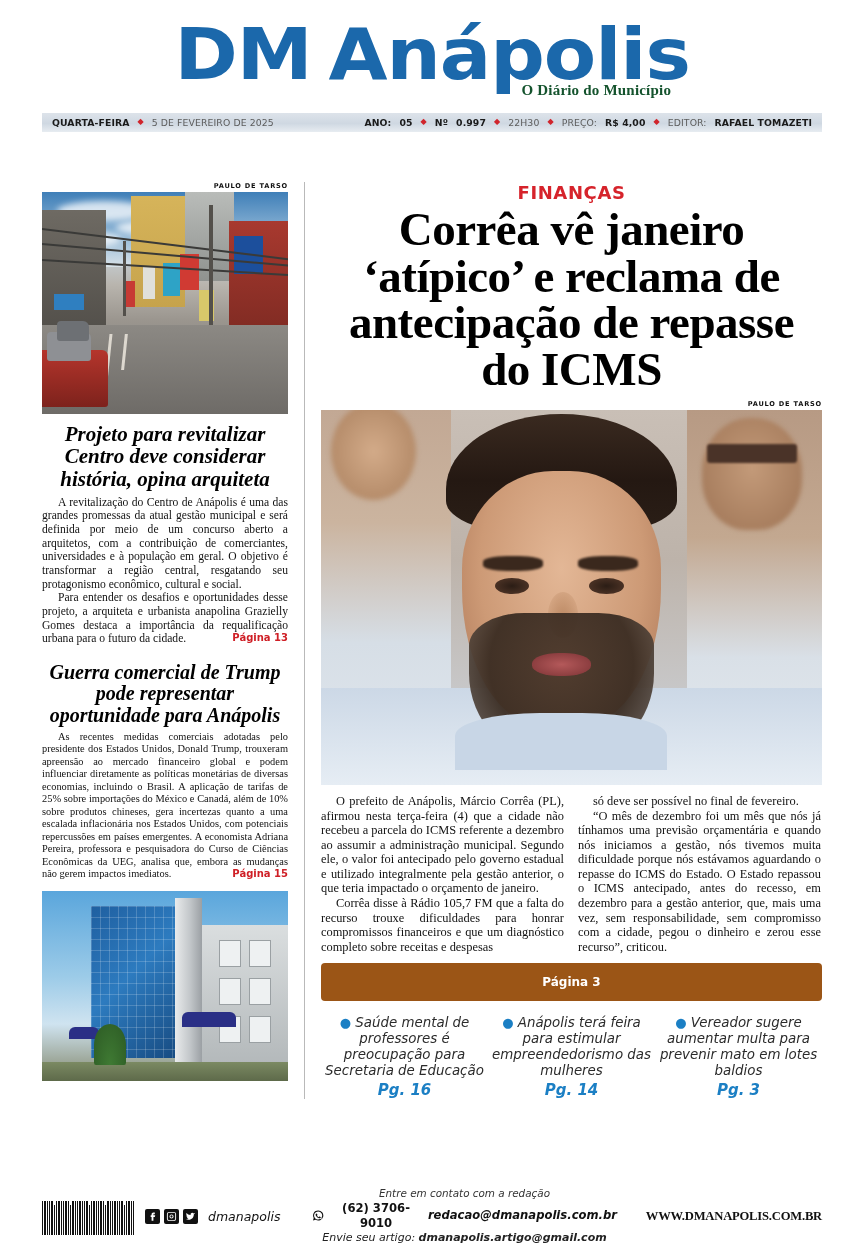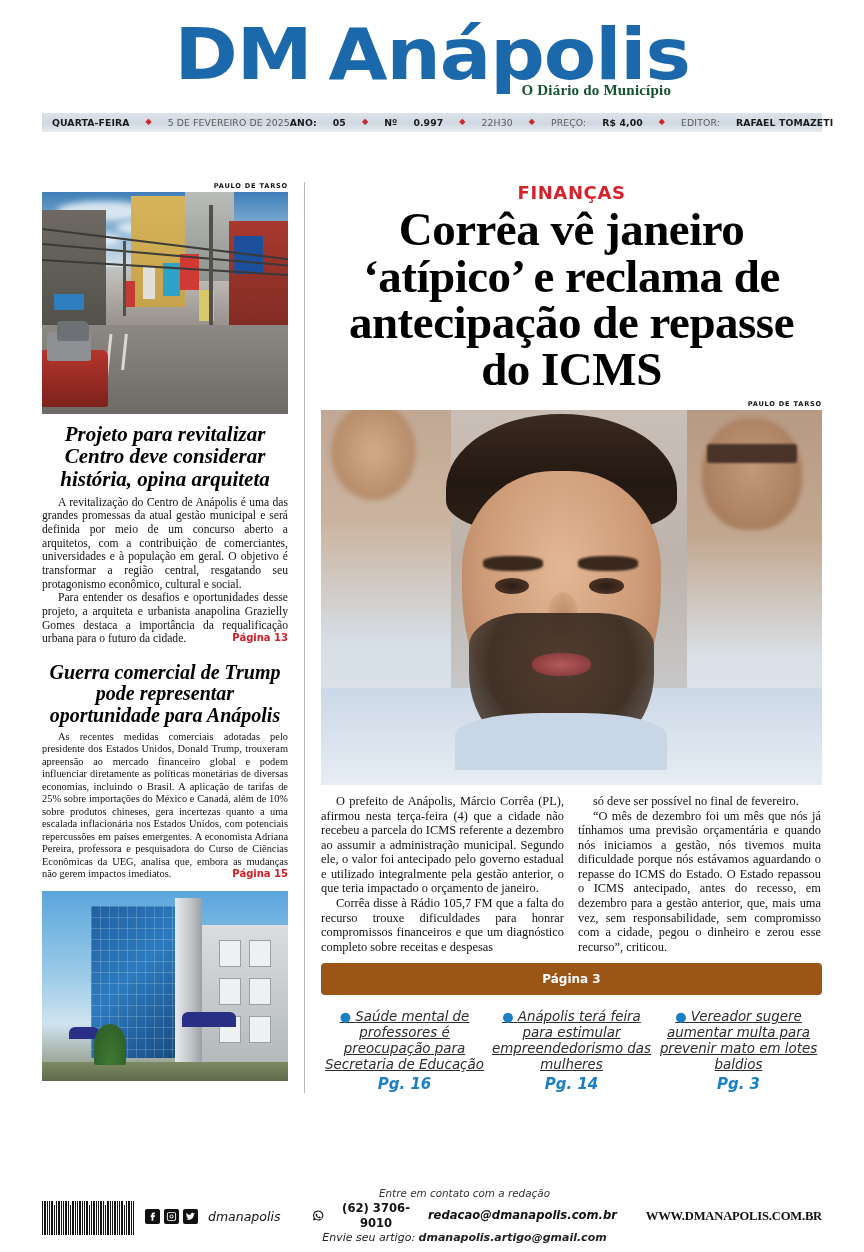--- a/index.html
+++ b/index.html
@@ -43,21 +43,21 @@
     background: linear-gradient(to bottom, #dde3ea 0%, #cfd8e2 55%, #e7ecf1 100%);
     display: flex;
     align-items: center;
     justify-content: space-between;
     padding: 0 10px;
     font-family: "DejaVu Sans", sans-serif;
     font-size: 9.3px;
     color: #1a1a1a;
     letter-spacing: 0.1px;
   }
-  .datebar .l, .datebar .r { display: flex; align-items: center; gap: 16px; white-space: nowrap; }
+  .datebar .l, .datebar .r { display: flex; align-items: center; gap: 8px; white-space: nowrap; }
   .dia { font-weight: 700; }
   .dim { color: #5c5c5c; }
   .dmd { color:#d0252c; font-size:8px; line-height:1; position:relative; top:-0.5px; }
 
   
   .body {
     position: absolute;
     left: 42px; top: 182px;
     width: 780px;
   }
@@ -217,39 +217,38 @@
     font-family: "Liberation Serif", serif;
     font-size: 12.4px;
     line-height: 1.175;
     text-align: justify;
     text-indent: 15px;
     color: #111;
   }
 
   .pagebar {
     margin-top: 9px;
-    height: 32px;
+    height: 38px;
     background: #9b5516;
     border-radius: 4px;
     display: flex; align-items: center; justify-content: center;
     font-family: "DejaVu Sans", sans-serif;
     font-weight: 700;
     font-size: 12px;
     color: #ffffff;
   }
 
   .teasers { display: flex; margin-top: 14px; }
   .teaser { flex: 1; text-align: center; position: relative; }
   .teaser .tx {
     font-family: "DejaVu Sans", sans-serif;
     font-style: italic;
     font-size: 13.4px;
     line-height: 1.2;
     color: #2b2b2b;
-    text-decoration: underline;
   }
   .bullet { color:#1b7fc4; font-style:normal; font-size: 13px; }
   .teaser .tp {
     font-family: "DejaVu Sans", sans-serif;
     font-style: italic;
     font-weight: 700;
     font-size: 15px;
     color: #1b7fc4;
     margin-top: 1px;
   }

